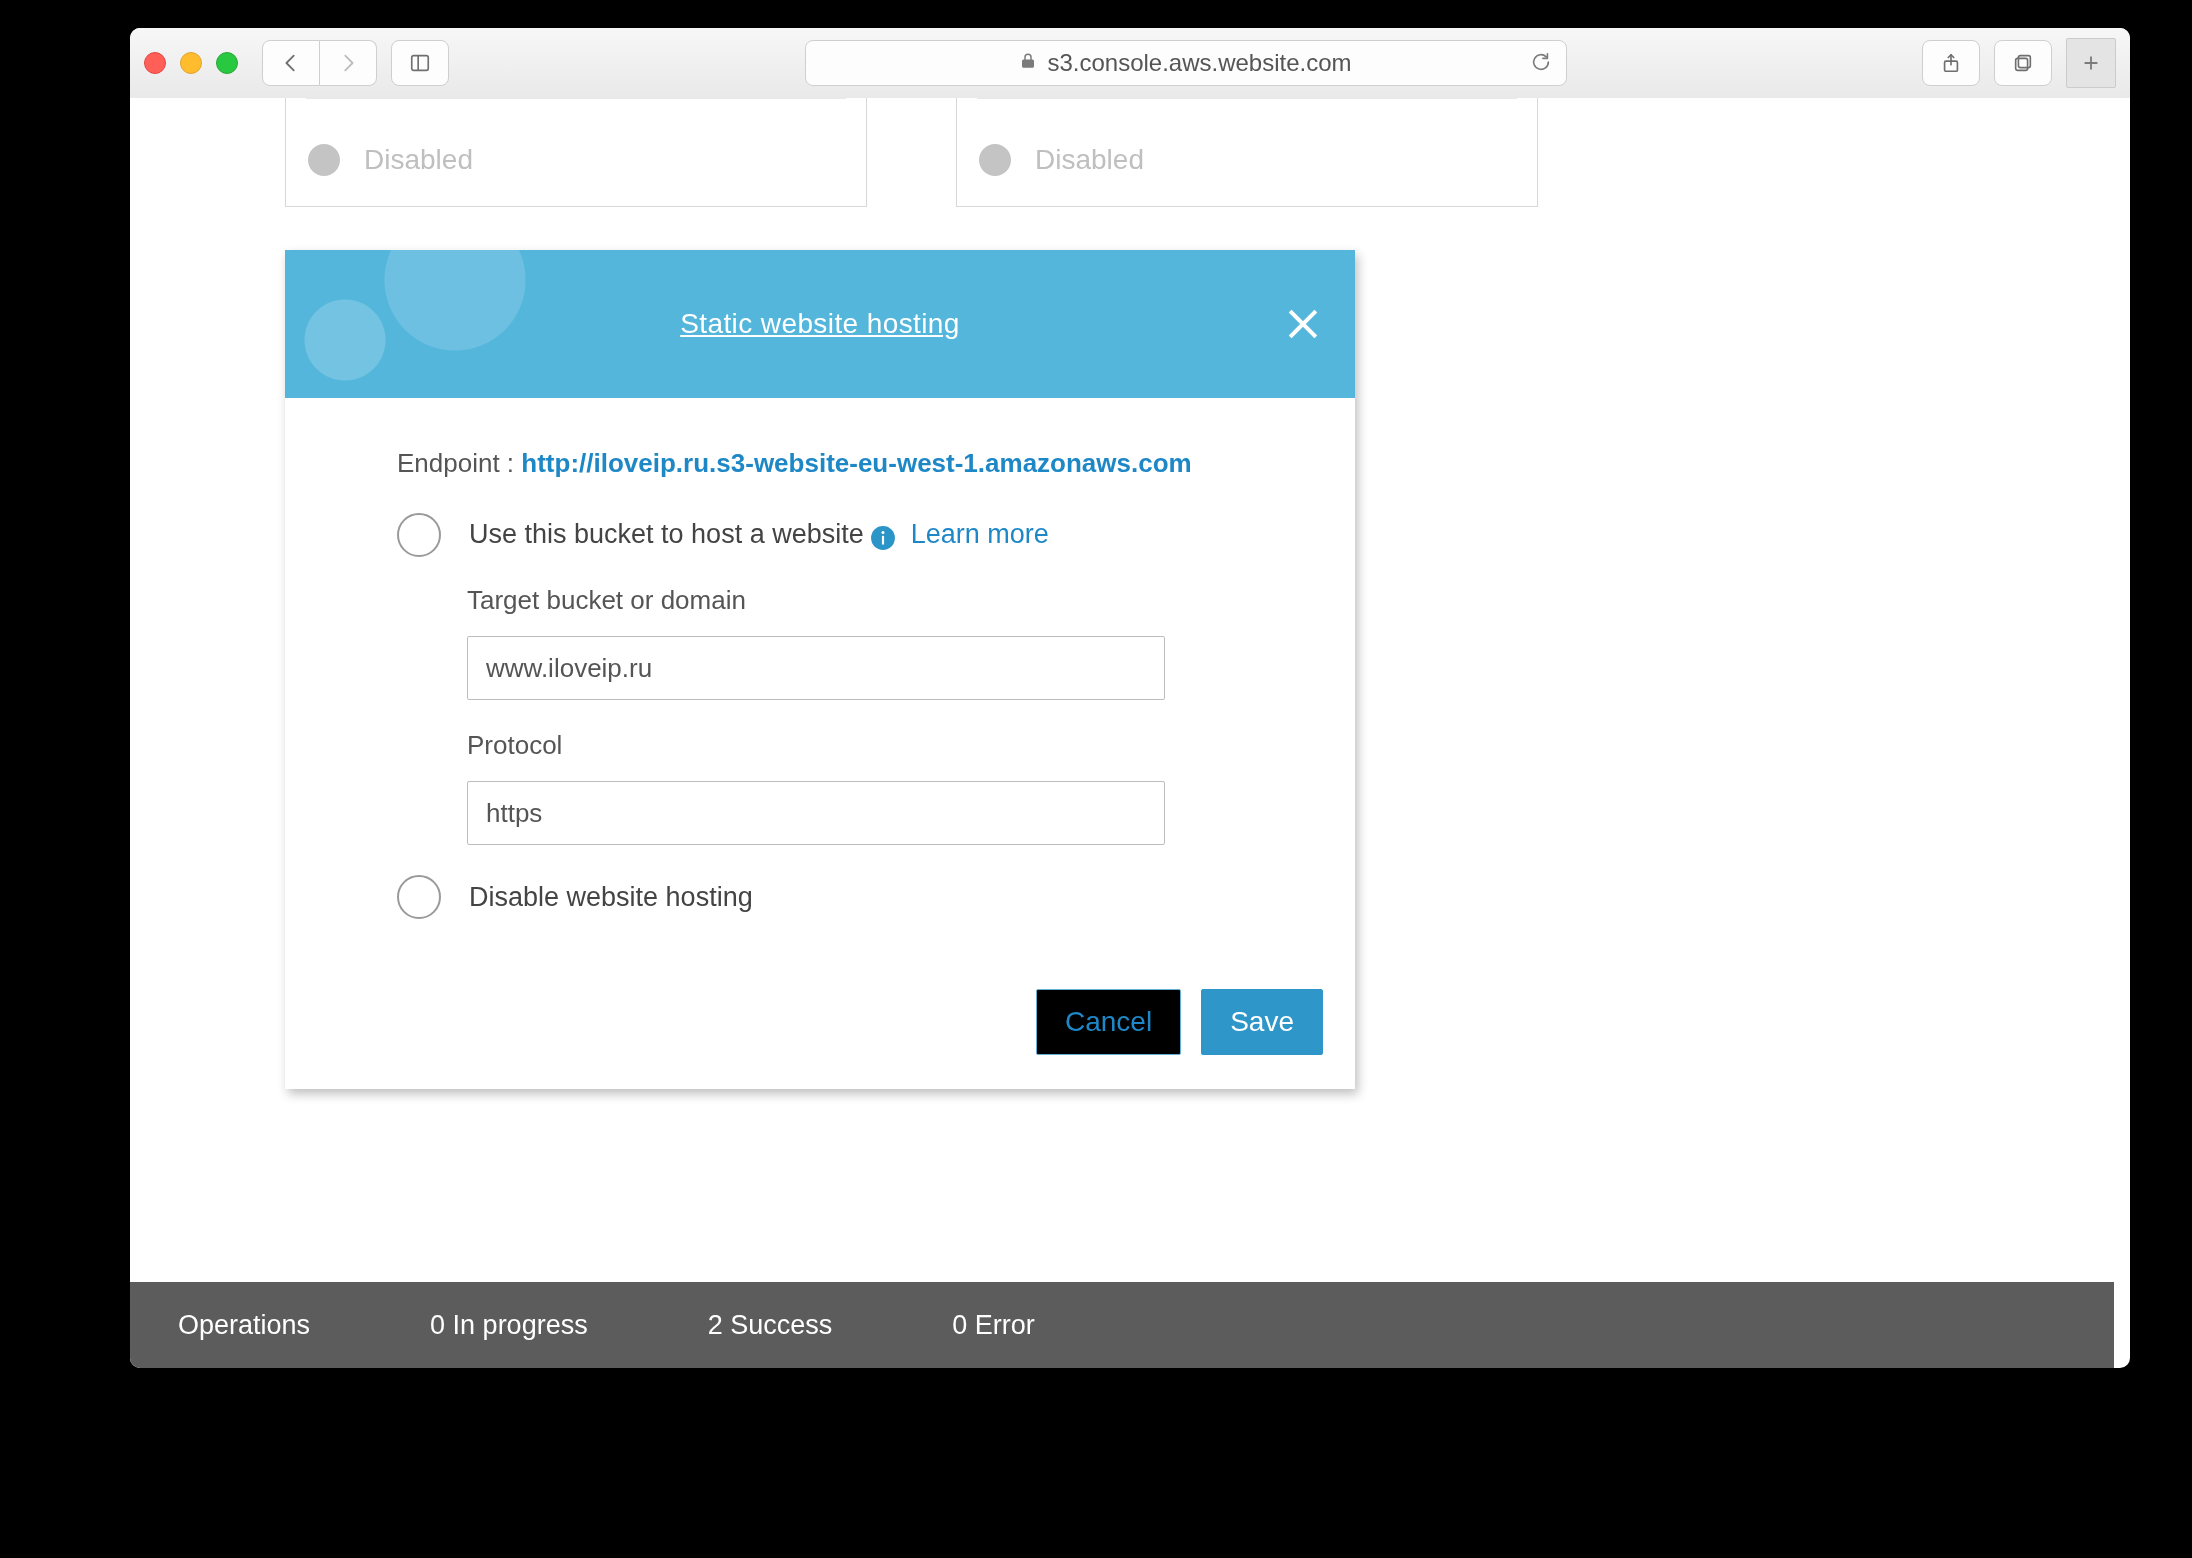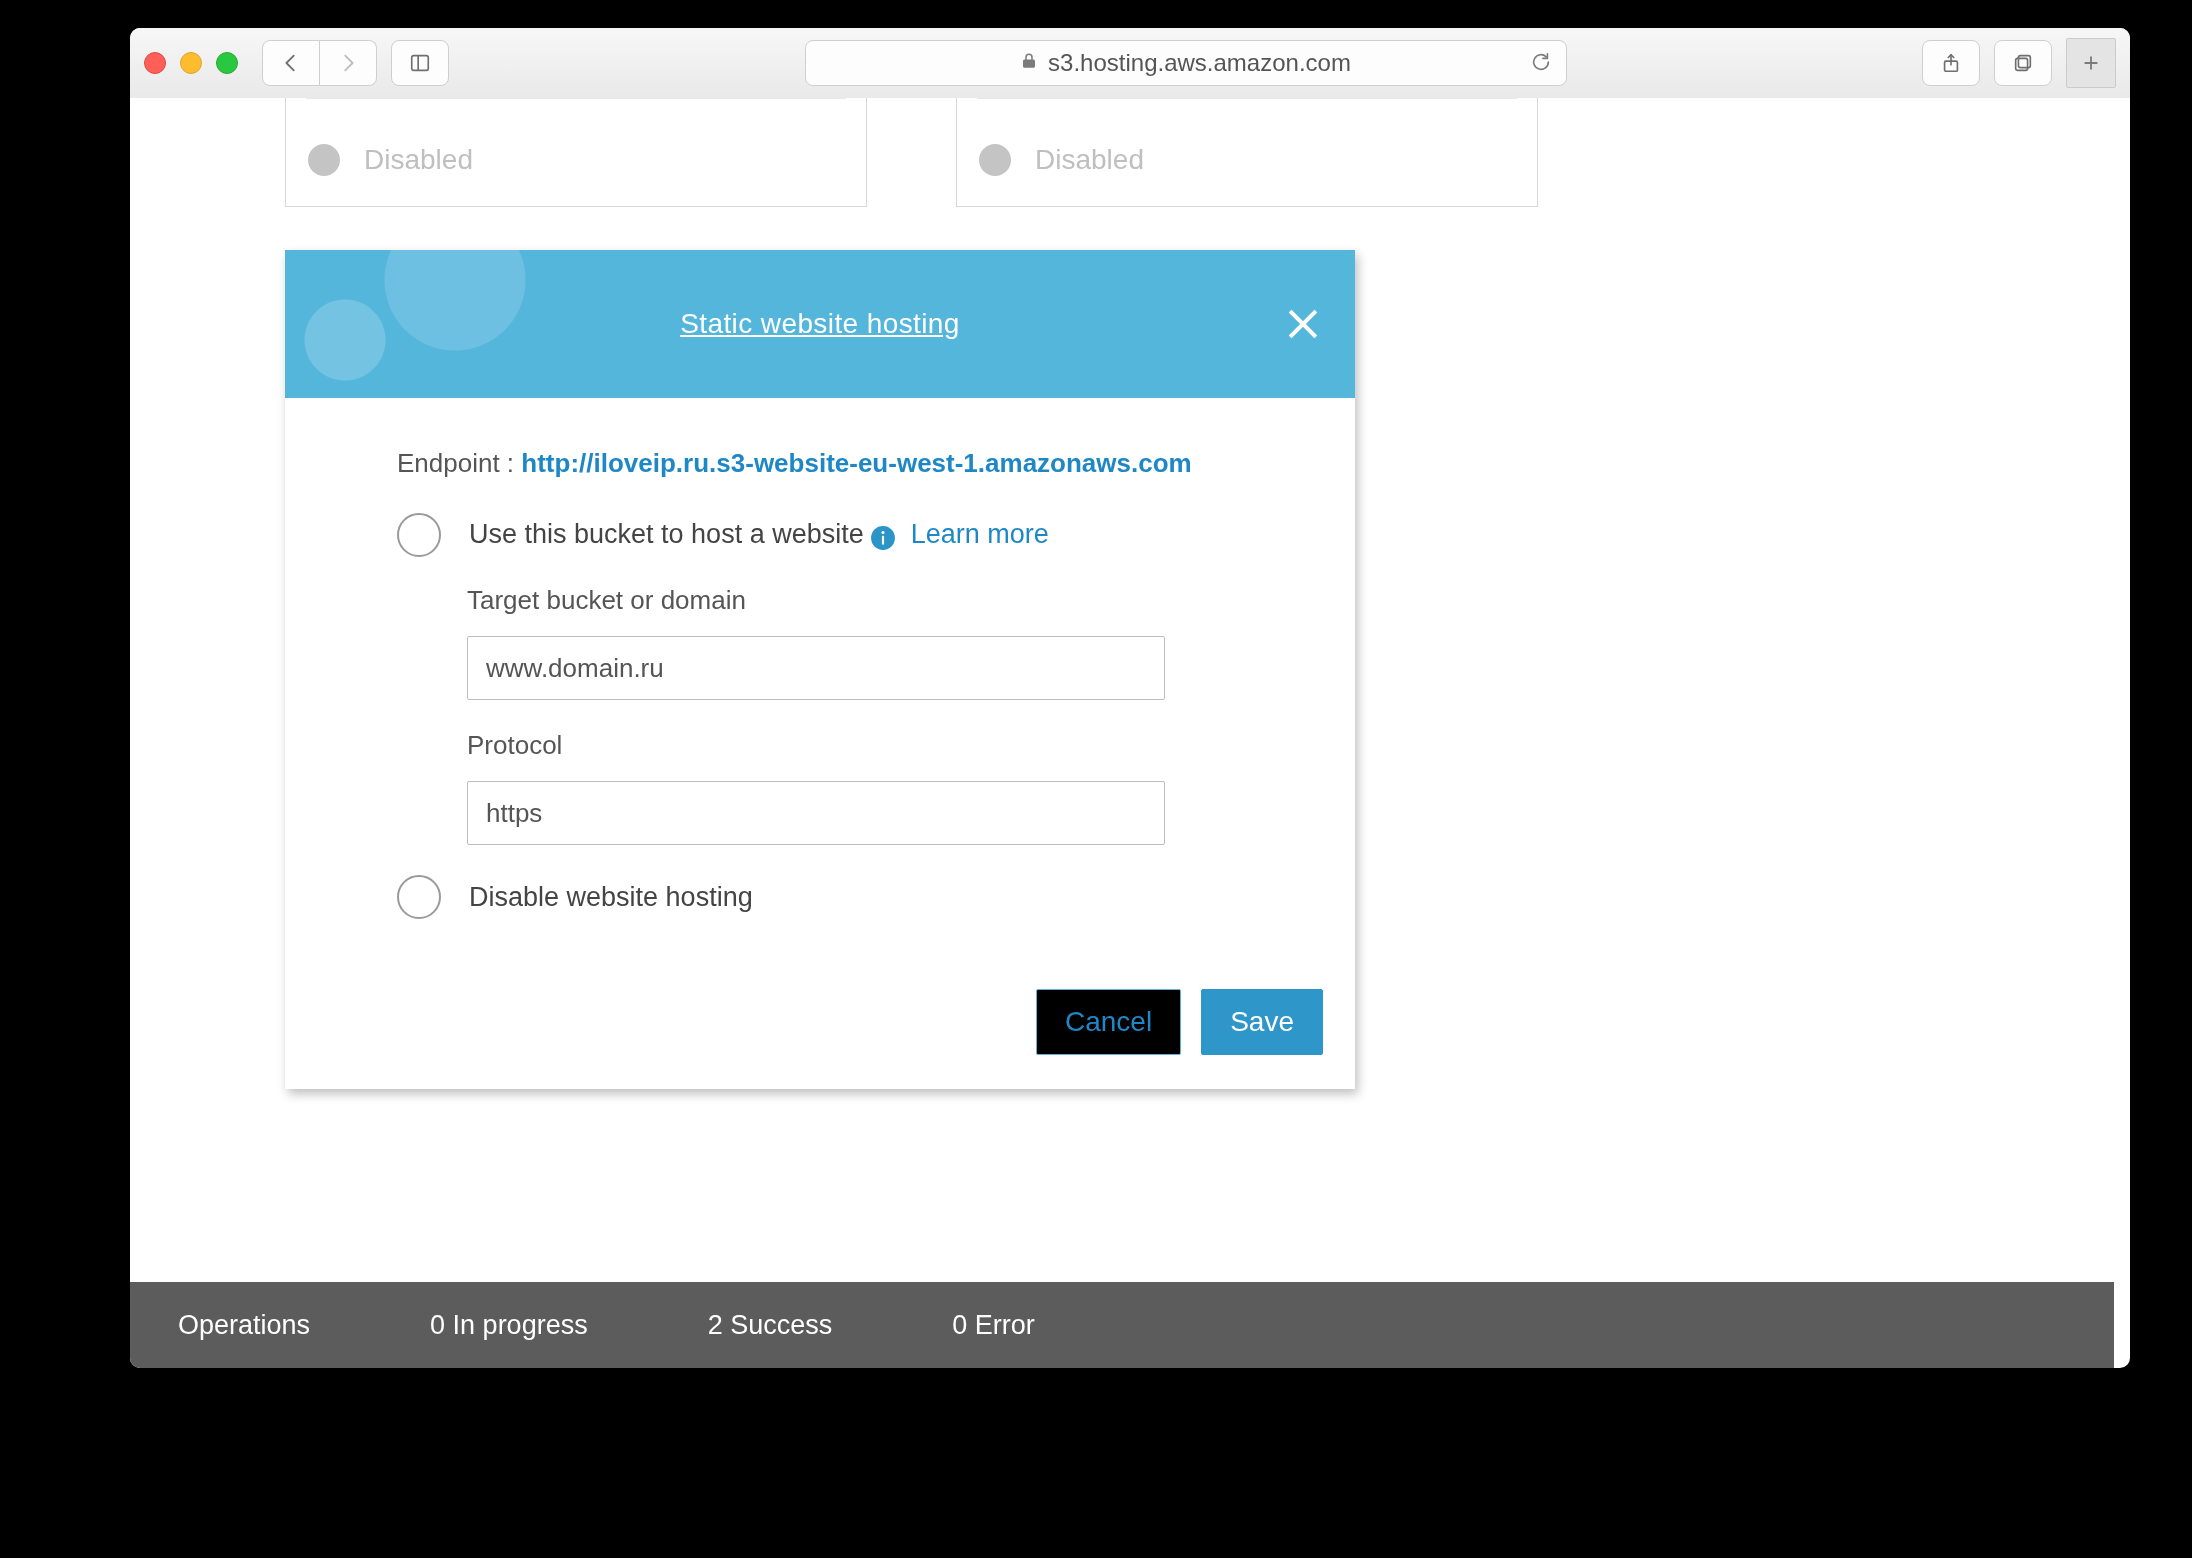--- a/index.html
+++ b/index.html
@@ -96,21 +96,21 @@
             <line x1="10" y1="4" x2="10" y2="20" stroke-width="1.8"></line>
           </svg>
       </div>
       <div class="spacer"></div>
       <div class="url">
         <span class="lock">
           <svg viewBox="0 0 24 24">
               <path d="M12 2a5 5 0 0 0-5 5v3H6a2 2 0 0 0-2 2v7a2 2 0 0 0 2 2h12a2 2 0 0 0 2-2v-7a2 2 0 0 0-2-2h-1V7a5 5 0 0 0-5-5zm-3 8V7a3 3 0 1 1 6 0v3H9z"></path>
             </svg>
         </span>
-        <span class="addr">s3.hosting.aws.amazon.com</span>
+        <span class="addr">s3.console.aws.website.com</span>
         <span class="reload">
           <svg viewBox="0 0 24 24">
               <path d="M20 12a8 8 0 1 1-2.34-5.66" stroke-width="1.8" stroke-linecap="round"></path>
               <polyline points="19 3 19 8 14 8" stroke-width="1.8" stroke-linecap="round" stroke-linejoin="round"></polyline>
             </svg>
         </span>
       </div>
       <div class="spacer"></div>
       <div class="right-btns">
         <div class="btn" style="width:56px">
@@ -174,21 +174,21 @@
                   </svg>
                 </span>
               <a class="learn" href="#">Learn more</a>
             </div>
           </div>
 
 
           <div class="sub">
             <div class="sublbl">Target bucket or domain</div>
             <div class="inp">
-                <span>www.domain.ru</span>
+                <span>www.iloveip.ru</span>
               </div>
             <div class="sublbl">Protocol</div>
             <div class="inp">
                 <span>https</span>
               </div>
           </div>
 
           <div class="opt" style="margin-bottom:10px">
             <div class="radio"></div>
             <span class="txt">Disable website hosting</span>

